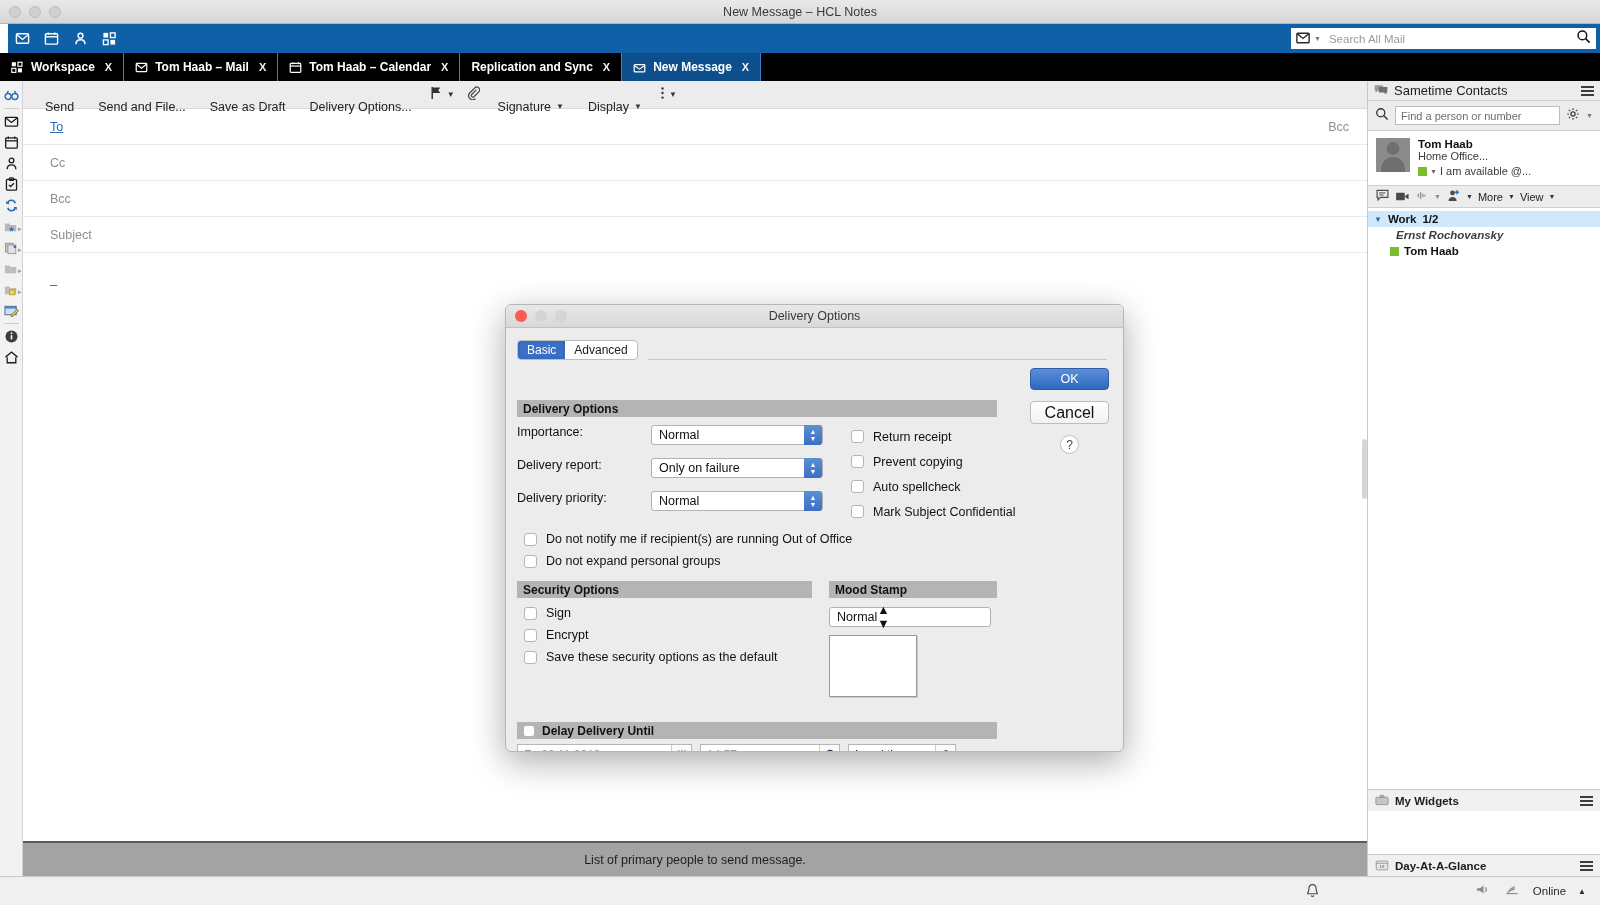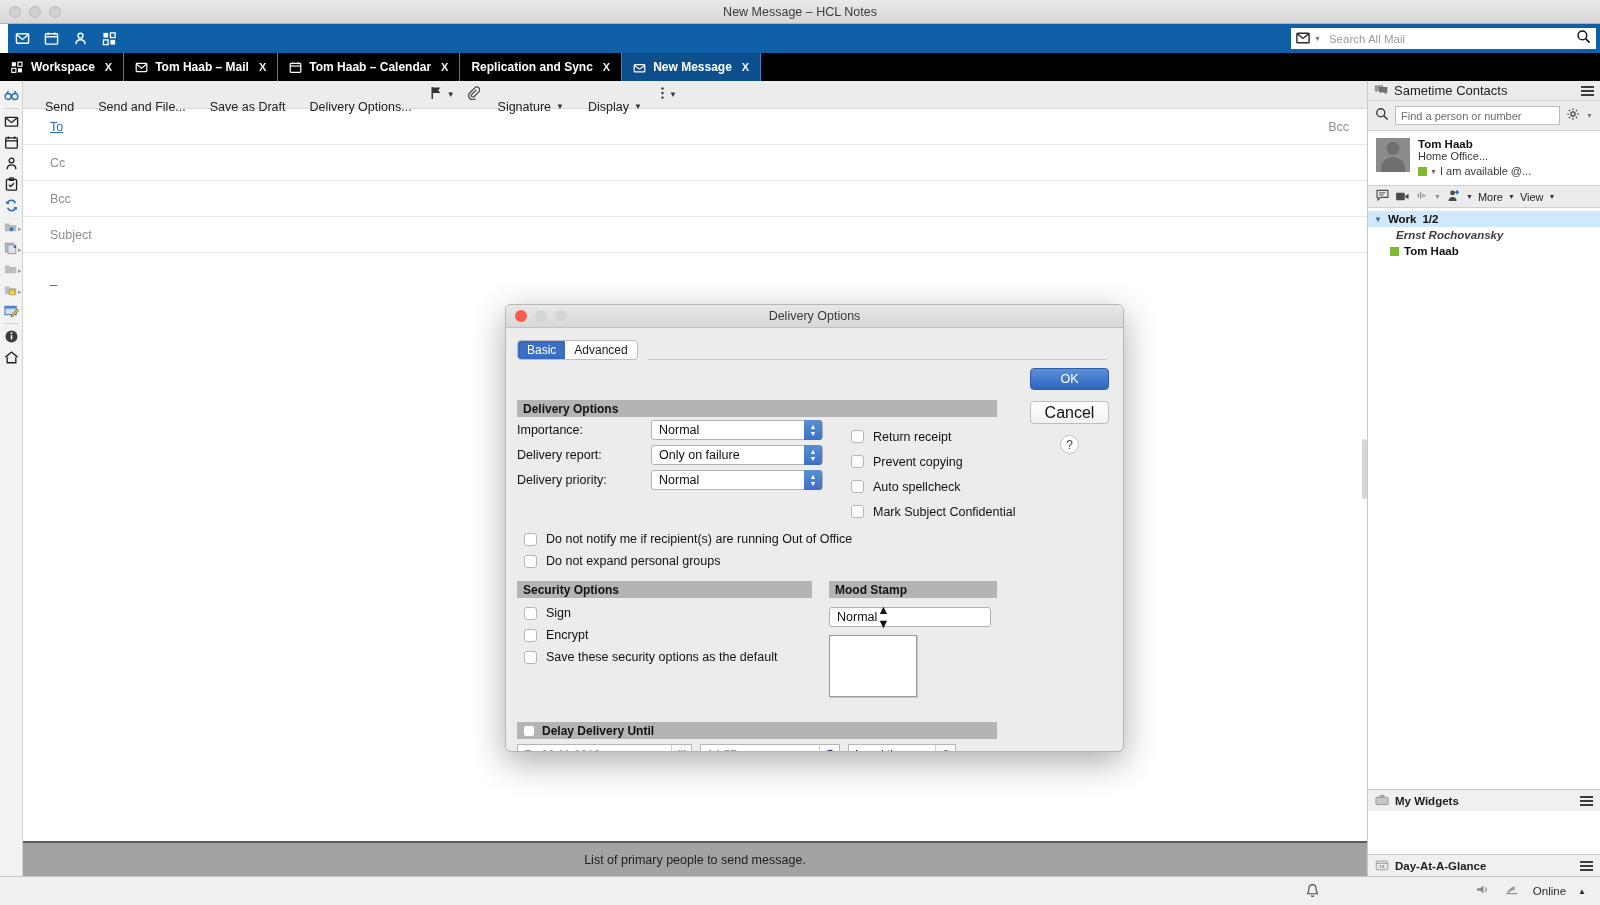--- a/index.html
+++ b/index.html
@@ -212,21 +212,21 @@
     font-size: 12px; padding: 0 9px; display: flex; align-items: center; color: #1c1c1c;
   }
   .seg-item.active { background: #3b6fc4; color: #fff; outline: 1px dotted #5a5a5a; outline-offset: -2px; }
   .tabs-rule { flex: 1; height: 1px; background: #c9c9c9; margin-left: 10px; margin-right: 2px; }
 
   .sec-head {
     background: #b4b4b4; color: #111; font-size: 12px; font-weight: bold;
     padding: 2px 6px; height: 17px; display: flex; align-items: center;
   }
   .form-left { position: absolute; left: 11px; top: 72px; width: 480px; }
-  .row { display: flex; align-items: center; height: 25px; margin-top: 0; }
+  .row { display: flex; align-items: flex-start; height: 25px; margin-top: 8px; }
   .row-lbl { width: 134px; font-size: 12.5px; color: #111; }
   .combo {
     width: 172px; height: 20px; background: #fff; border: 1px solid #b2b2b2;
     border-radius: 3px; display: flex; align-items: center; position: relative;
     padding-left: 7px; font-size: 12.5px; color: #111;
   }
   .combo .stepper {
     position: absolute; right: 0; top: -1px; width: 18px; height: 20px;
     background: linear-gradient(#5b8fd4, #3b6fc4); border-radius: 0 3px 3px 0;
     display: flex; flex-direction: column; align-items: center; justify-content: center;

